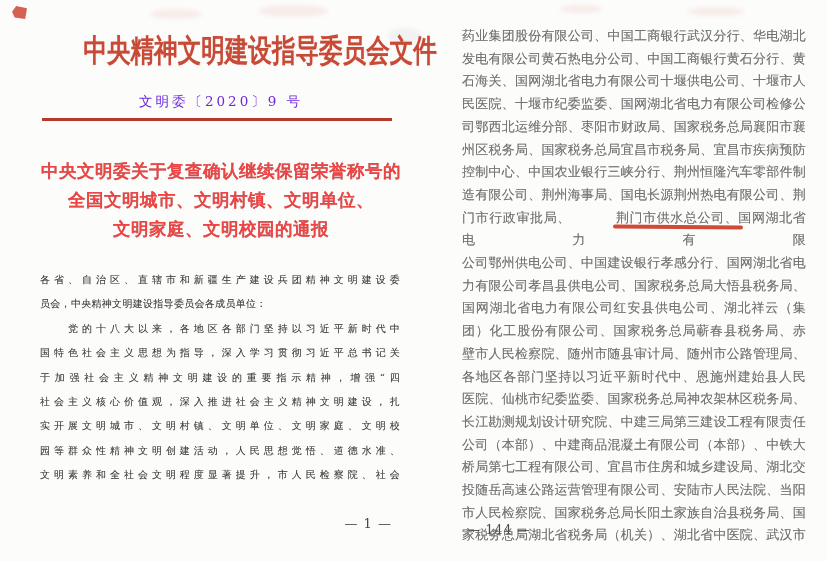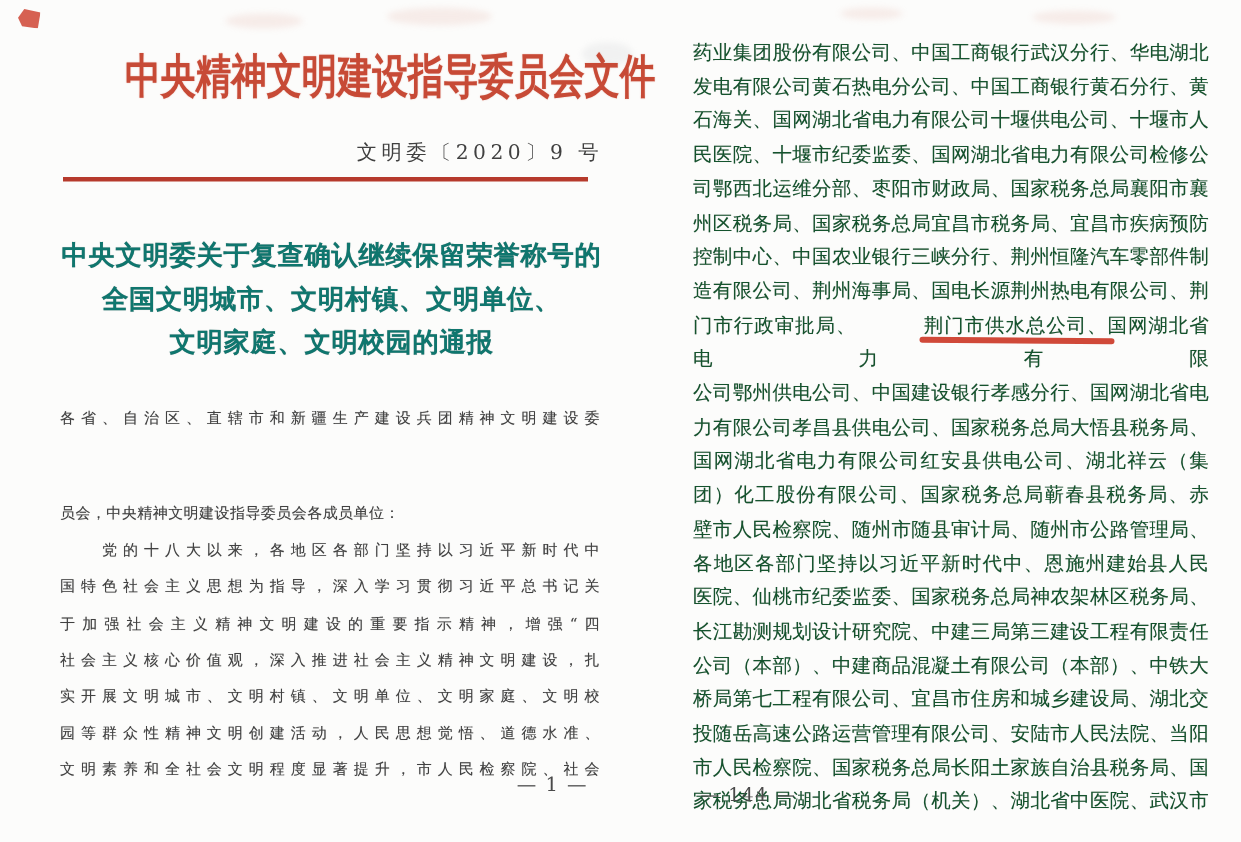--- a/index.html
+++ b/index.html
@@ -37,49 +37,49 @@
   
   .lp-header {
     position: absolute; left: 40px; top: 30px; width: 362px;
     text-align: center; white-space: nowrap;
     font-size: 31px; font-weight: bold; color: var(--header-red);
     transform: scaleX(0.76); transform-origin: 50% 50%;
     text-shadow: 0 0 1px rgba(199,74,54,0.45);
   }
   .lp-docnum {
     position: absolute; left: 40px; top: 93px; width: 362px;
-    text-align: right; font-size: 13.5px; color: #404040; letter-spacing: 3px;
+    text-align: center; font-size: 13.5px; color: #6d28d9; letter-spacing: 3px;
   }
   .lp-rule {
     position: absolute; left: 42px; top: 118px; width: 350px; height: 2.5px;
     background: var(--rule-red);
   }
   .lp-title {
     position: absolute; left: 38px; top: 157px; width: 366px;
     text-align: center; font-weight: bold; font-size: 17.5px;
-    color: #0f766e; line-height: 29px; letter-spacing: 0.5px;
+    color: #ef4444; line-height: 29px; letter-spacing: 0.5px;
     text-shadow: 0 0 0.5px rgba(0,0,0,0.35);
   }
   .lp-body {
     position: absolute; left: 40px; top: 268px; width: 360px;
     font-size: 10px; color: var(--text); line-height: 24.4px;
     letter-spacing: 0.3px;
     text-shadow: 0 0 0.5px rgba(0,0,0,0.3);
   }
   .jline { text-align: justify; text-align-last: justify; }
-  .jline.short { text-align-last: left; margin-top: 39px; }
+  .jline.short { text-align-last: left; }
   .lp-pagenum {
     position: absolute; top: 516px; right: 63px;
     font-size: 13px; color: #4a4a4a; letter-spacing: 1px;
   }
 
   
   .rp-col {
     position: absolute; left: 7px; top: 25px; width: 344px;
-    font-size: 13px; color: #14532d; line-height: 22.7px;
+    font-size: 13px; color: #737373; line-height: 22.7px;
     letter-spacing: 0.2px;
     text-shadow: 0 0 0.5px rgba(0,0,0,0.3);
   }
   .rp-line { text-align: justify; text-align-last: justify; }
   .u-red { position: relative; margin-left: 45px; }
   .u-red::after {
     content: ""; position: absolute;
     left: -3px; right: -5px; bottom: -4px; height: 4px;
     background: var(--underline-red);
     border-radius: 3px;

